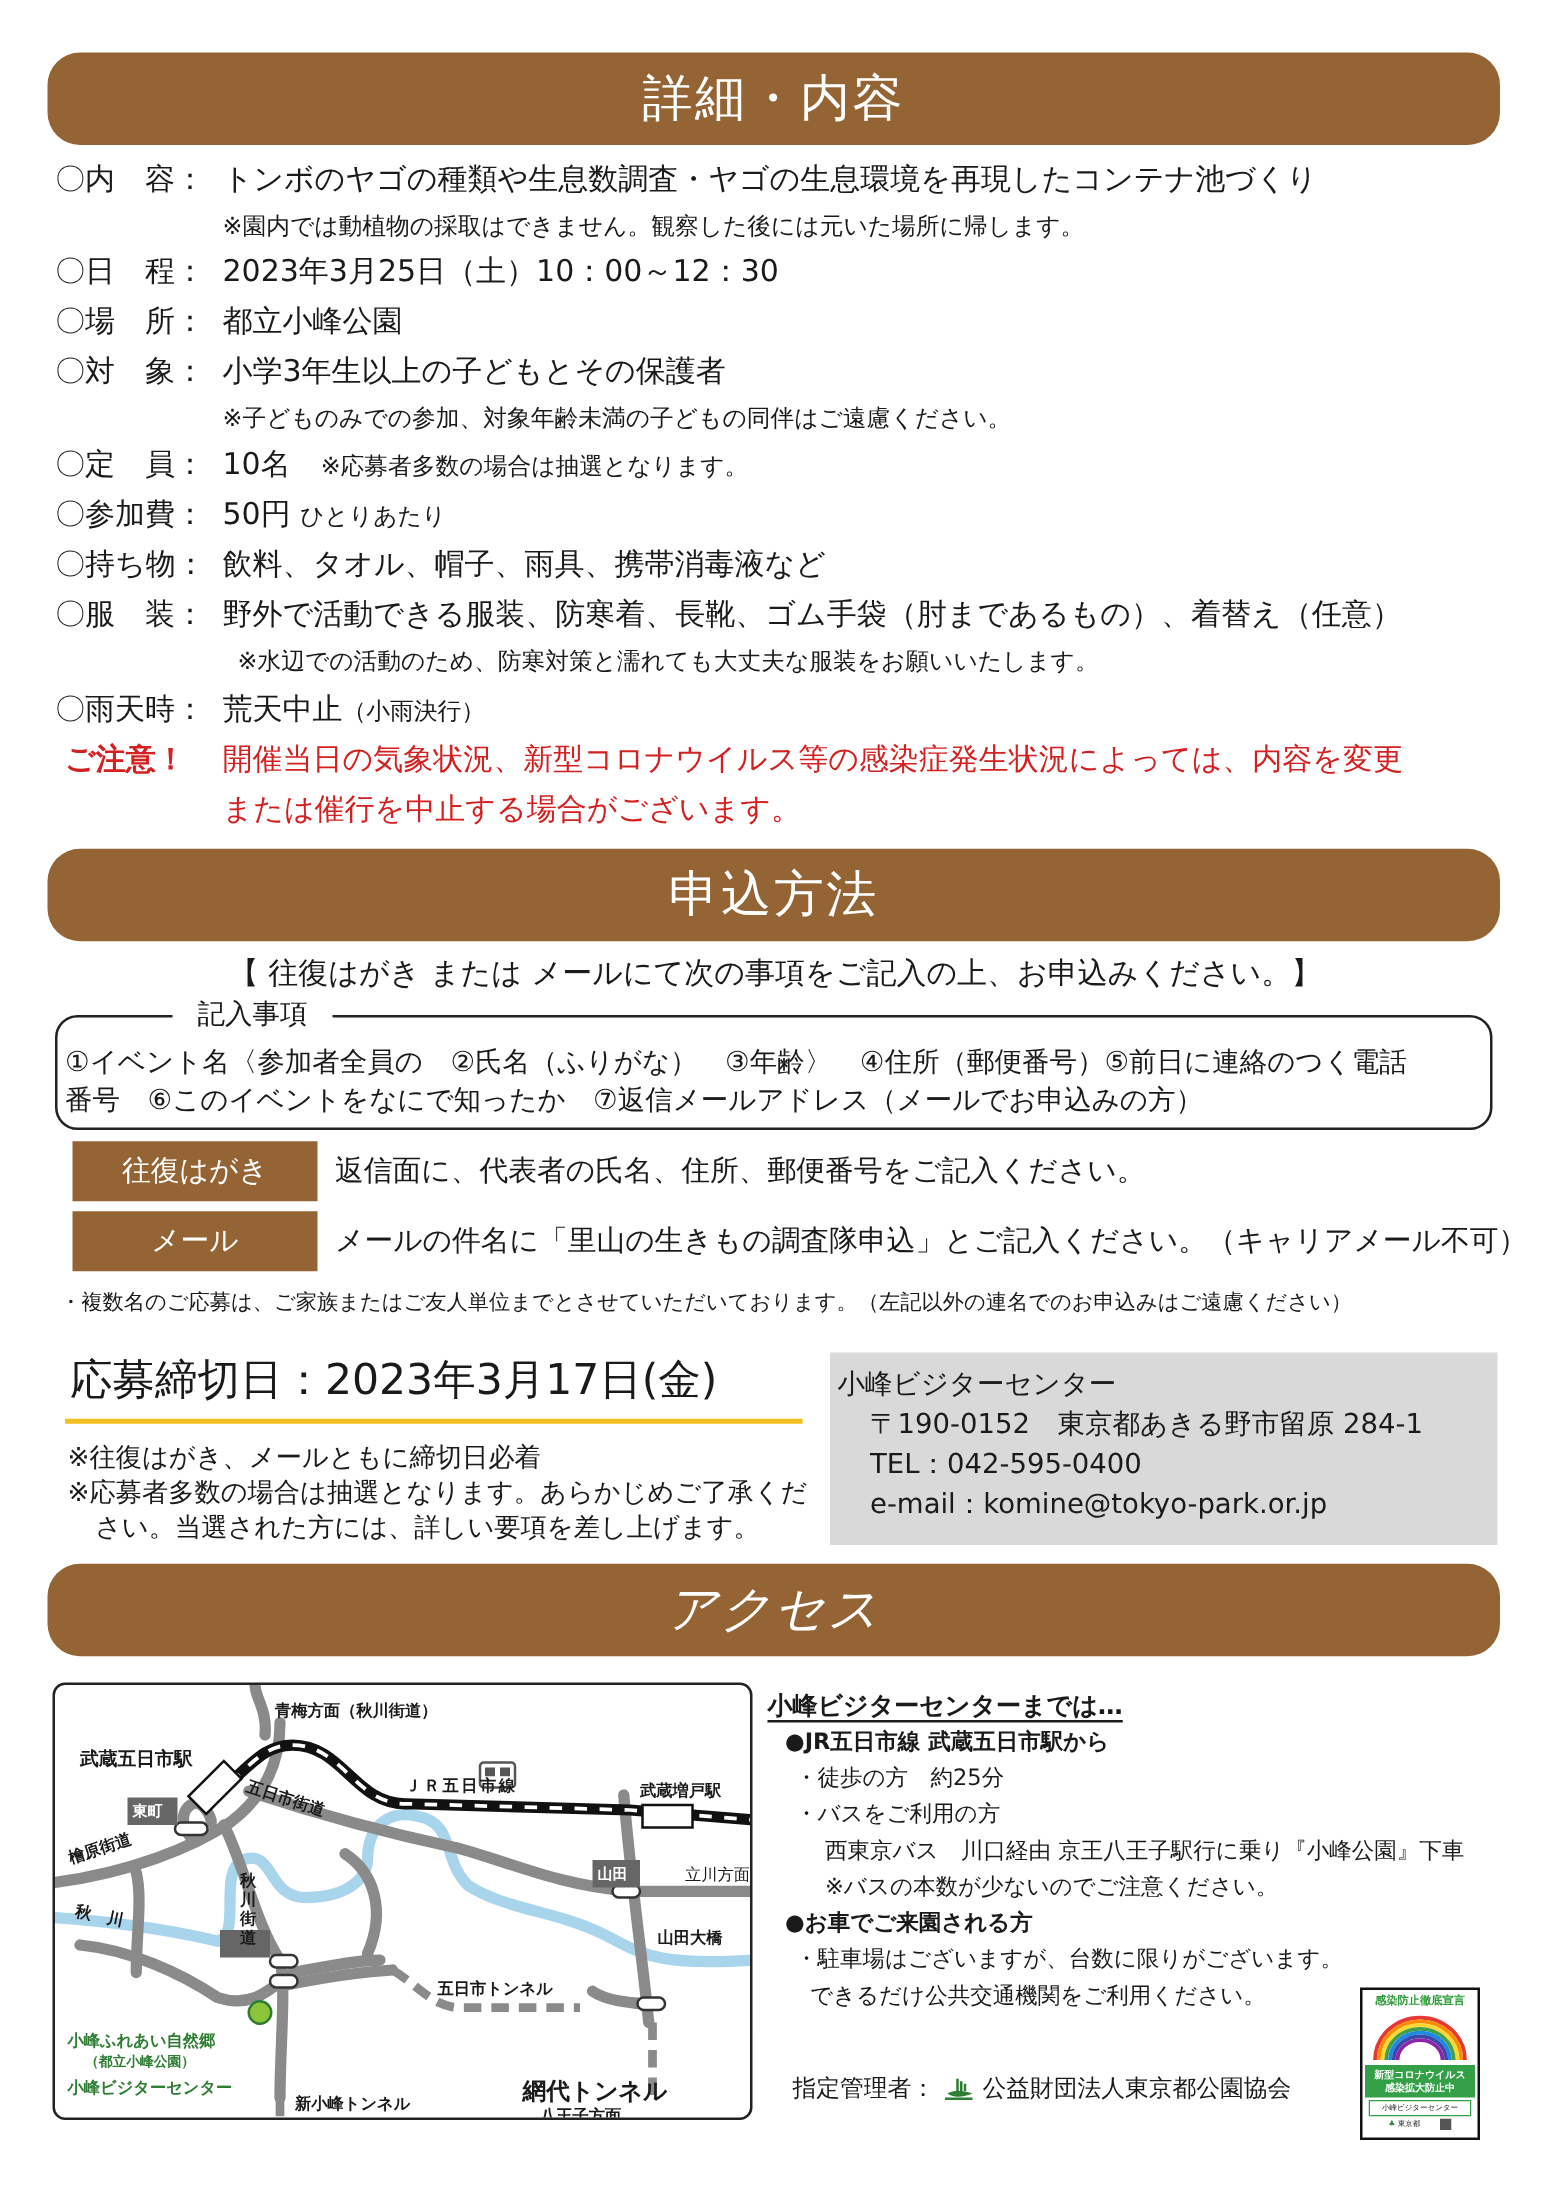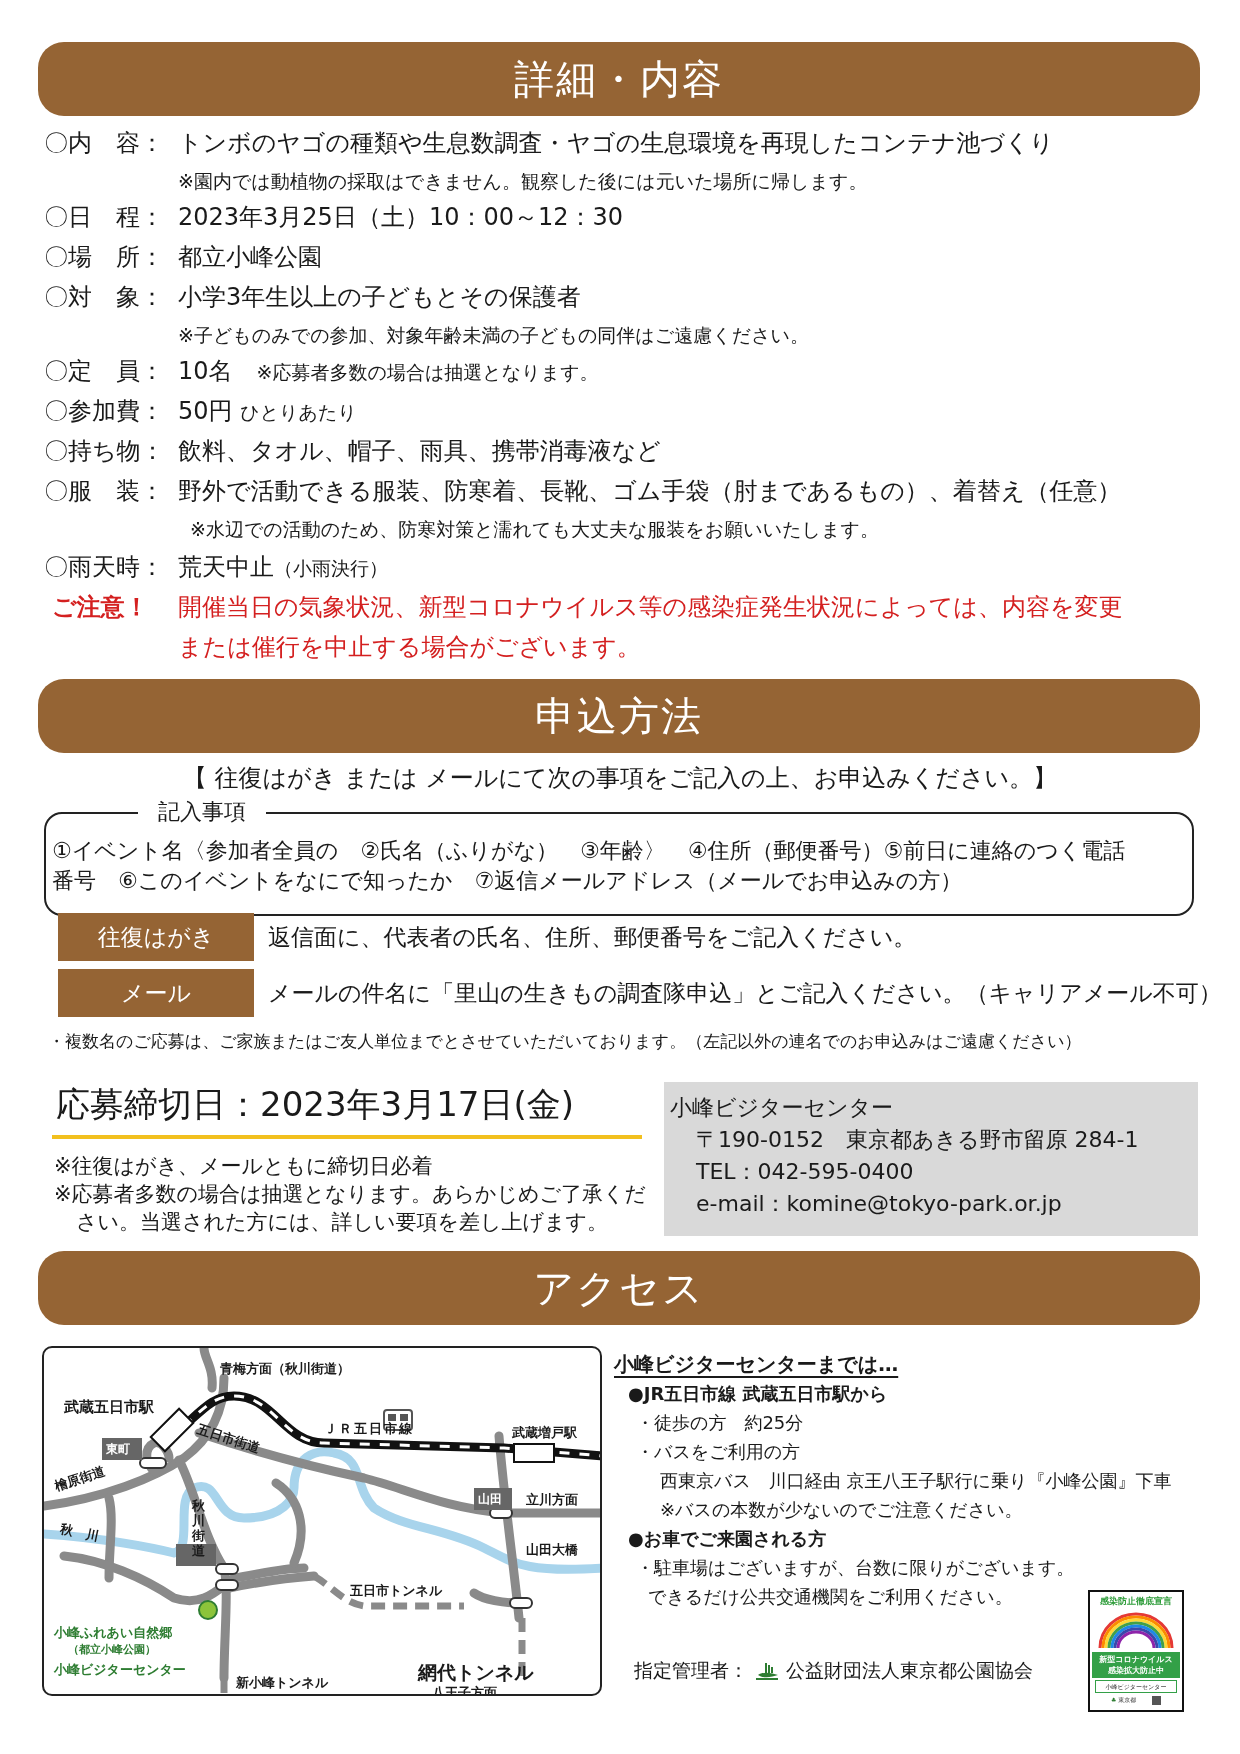--- a/index.html
+++ b/index.html
@@ -17,21 +17,21 @@
   .row { position: absolute; left: 44px; font-size: 24px; white-space: nowrap; line-height: 30px; }
   .row .lbl { display: inline-block; width: 130px; }
   .row .val { position: absolute; left: 134px; }
   .note { position: absolute; left: 178px; font-size: 19px; white-space: nowrap; line-height: 26px; }
   .small { font-size: 19px; }
   .caution-lbl { position: absolute; left: 52px; font-size: 24px; font-weight: bold; color: #d42020; line-height: 30px; }
   .caution-txt { position: absolute; left: 178px; font-size: 24px; color: #d42020; line-height: 40px; width: 1000px; }
 
   .apply-lead { position: absolute; left: 0; width: 1240px; text-align: center; top: 762px; font-size: 24px; }
   .items-box {
-    position: absolute; left: 44px; top: 812px; width: 1150px; height: 104px;
+    position: absolute; left: 44px; top: 812px; width: 1150px; height: 92px;
     border: 2px solid #222; border-radius: 18px;
   }
   .items-legend {
     position: absolute; left: 92px; top: -16px; background: #fff; padding: 0 20px;
     font-size: 22px; line-height: 28px;
   }
   .items-text { position: absolute; left: 6px; top: 22px; font-size: 22px; line-height: 30px; width: 1140px; }
 
   .method-tag {
     position: absolute; left: 58px; width: 196px; height: 48px; background: #956434;
@@ -143,21 +143,21 @@
   <div class="indent">さい。当選された方には、詳しい要項を差し上げます。</div>
 </div>
 
 <div class="contact">
   <div>小峰ビジターセンター</div>
   <div class="indent">〒190-0152　東京都あきる野市留原 284-1</div>
   <div class="indent">TEL：042-595-0400</div>
   <div class="indent">e-mail：komine@tokyo-park.or.jp</div>
 </div>
 
-<div class="banner" style="top:1251px;">アクセス</div>
+<div class="banner" style="top:1251px;font-style:italic;">アクセス</div>
 
 <div class="map">
   <svg width="560" height="350" viewBox="0 0 560 350">
 
     <g fill="none" stroke="#a8d4ec" stroke-width="9" stroke-linecap="round">
       <path d="M0 186 C60 190 110 200 130 205 C150 200 130 150 150 140 C175 130 170 170 200 170 C240 170 250 150 250 140 C250 110 270 100 290 105 C320 110 310 140 330 160 C360 180 400 180 440 200 C470 215 480 225 560 220"></path>
     </g>
 
     <g fill="none" stroke="#8a8a8a" stroke-width="9" stroke-linecap="round">
       <path d="M0 158 C60 150 110 130 140 110 C160 95 180 70 180 30"></path>
@@ -210,21 +210,21 @@
   <div style="position:absolute;left:176px;top:12px;font-size:13px;font-weight:bold;">青梅方面（秋川街道）</div>
   <div style="position:absolute;left:20px;top:50px;font-size:15px;font-weight:bold;">武蔵五日市駅</div>
   <div style="position:absolute;left:280px;top:72px;font-size:13px;font-weight:bold;letter-spacing:2px;">ＪＲ五日市線</div>
   <div style="position:absolute;left:468px;top:76px;font-size:13px;font-weight:bold;">武蔵増戸駅</div>
   <div style="position:absolute;left:62px;top:93px;font-size:12px;font-weight:bold;color:#fff;">東町</div>
   <div style="position:absolute;left:152px;top:82px;font-size:13px;font-weight:bold;transform:rotate(18deg);">五日市街道</div>
   <div style="position:absolute;left:10px;top:122px;font-size:13px;font-weight:bold;transform:rotate(-18deg);">檜原街道</div>
   <div style="position:absolute;left:16px;top:176px;font-size:13px;font-weight:bold;transform:rotate(12deg);">秋　川</div>
   <div style="position:absolute;left:148px;top:150px;font-size:13px;font-weight:bold;width:16px;line-height:15px;">秋川街道</div>
   <div style="position:absolute;left:434px;top:143px;font-size:12px;font-weight:bold;color:#fff;">山田</div>
-  <div style="position:absolute;left:482px;top:143px;font-size:13px;font-weight:bold;">立川方面</div>
+  <div style="position:absolute;left:504px;top:143px;font-size:13px;font-weight:normal;">立川方面</div>
   <div style="position:absolute;left:482px;top:193px;font-size:13px;font-weight:bold;">山田大橋</div>
   <div style="position:absolute;left:136px;top:199px;font-size:12px;font-weight:bold;color:#fff;margin-left:44px;">留原</div>
   <div style="position:absolute;left:306px;top:234px;font-size:13px;font-weight:bold;">五日市トンネル</div>
   <div style="position:absolute;left:10px;top:276px;font-size:13px;font-weight:bold;color:#2e7d32;">小峰ふれあい自然郷</div>
   <div style="position:absolute;left:24px;top:294px;font-size:11px;font-weight:bold;color:#2e7d32;">（都立小峰公園）</div>
   <div style="position:absolute;left:10px;top:313px;font-size:13px;font-weight:bold;color:#2e7d32;">小峰ビジターセンター</div>
   <div style="position:absolute;left:192px;top:326px;font-size:13px;font-weight:bold;">新小峰トンネル</div>
   <div style="position:absolute;left:188px;top:346px;font-size:13px;font-weight:bold;">八王子方面</div>
   <div style="position:absolute;left:374px;top:312px;font-size:19px;font-weight:bold;">網代トンネル</div>
   <div style="position:absolute;left:388px;top:336px;font-size:13px;font-weight:bold;">八王子方面</div>

